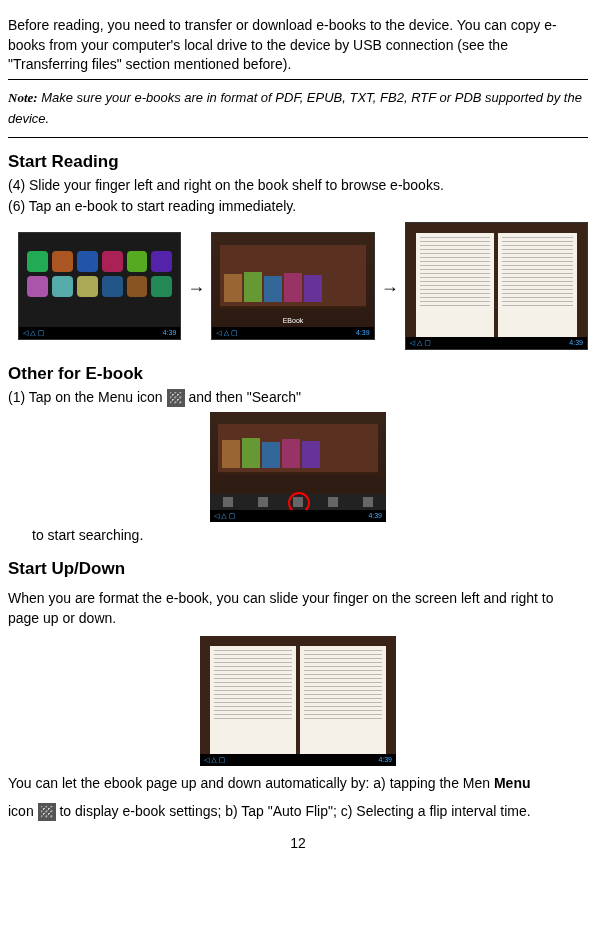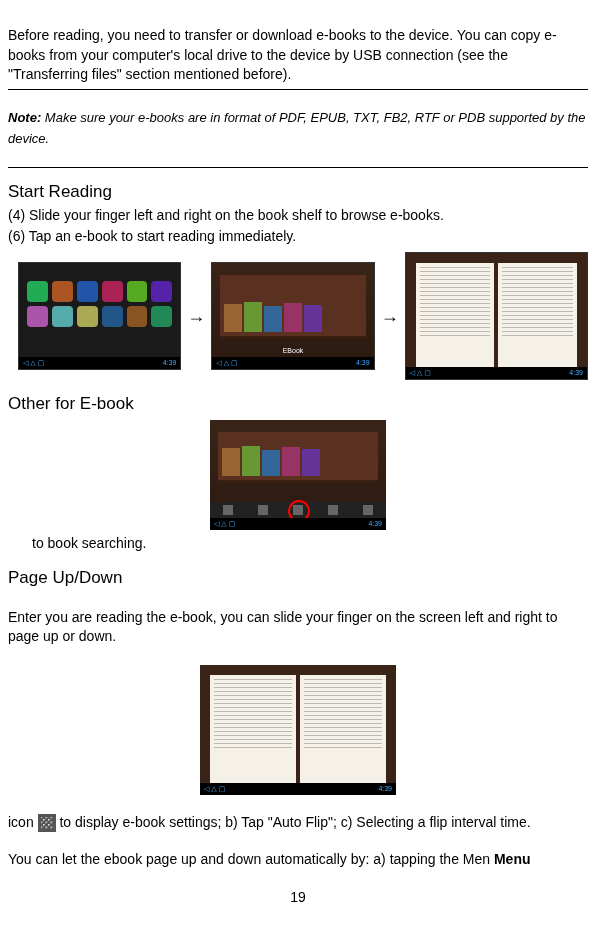--- a/index.html
+++ b/index.html
@@ -9,42 +9,43 @@
     color: #000;
     margin: 0;
     padding: 8px;
     width: 596px;
     box-sizing: border-box;
   }
   .content {
     width: 100%;
   }
   p {
-    margin: 18px 0;
+    margin: 8px 0;
   }
   .intro {
     margin-bottom: 4px;
   }
   hr {
     border: none;
     border-top: 1px solid #000;
     margin: 2px 0;
   }
   .note {
     font-style: italic;
     font-size: 13px;
     line-height: 1.6;
   }
   .note-label {
     font-weight: bold;
     font-style: italic;
+    font-family: Liberation Serif, serif;
   }
   h3 {
     font-size: 17px;
-    font-weight: normal;
+    font-weight: bold;
     margin: 12px 0 2px 0;
   }
   .step {
     margin: 1px 0;
     padding-left: 0;
   }
   .step-indent {
     margin: 1px 0 1px 24px;
   }
   .img-row {
@@ -300,20 +301,25 @@
           <div class="page-lines"></div>
         </div>
       <div class="status-bar">
           <span>◁ △ ▢</span>
           <span>4:39</span>
         </div>
     </div>
   </div>
 
   <h3>Other for E-book</h3>
+  <p class="step">
+    <span>(1) Tap on the Menu icon </span>
+    <span class="menu-icon-inline"></span>
+    <span> and then "Search"</span>
+  </p>
   <div class="centered-img">
     <div class="screenshot-search">
       <div class="search-shelf">
         <div class="book"></div>
           <div class="book"></div>
           <div class="book"></div>
         <div class="book"></div>
           <div class="book"></div>
       </div>
       <div class="search-toolbar">
@@ -323,42 +329,42 @@
         <div class="tb-item"></div>
           <div class="tb-item"></div>
       </div>
       <div class="red-circle"></div>
       <div class="status-bar">
           <span>◁ △ ▢</span>
           <span>4:39</span>
         </div>
     </div>
   </div>
-  <p class="step-indent">to book searching.</p>
-
-  <h3>Page Up/Down</h3>
-  <p>Enter you are reading the e-book, you can slide your finger on the screen left and right to page up or down.</p>
+  <p class="step-indent">to start searching.</p>
+
+  <h3>Start Up/Down</h3>
+  <p>When you are format the e-book, you can slide your finger on the screen left and right to page up or down.</p>
   <div class="centered-img">
     <div class="screenshot-pageup">
       <div class="page">
           <div class="page-lines"></div>
         </div>
       <div class="page">
           <div class="page-lines"></div>
         </div>
       <div class="status-bar">
           <span>◁ △ ▢</span>
           <span>4:39</span>
         </div>
     </div>
   </div>
+  <p>
+    <span>You can let the ebook page up and down automatically by: a) tapping the Men </span><span class="bold">Menu</span>
+  </p>
   <p>
     <span>icon </span>
     <span class="menu-icon-inline"></span>
     <span> to display e-book settings; b) Tap "Auto Flip"; c) Selecting a flip interval time.</span>
   </p>
-  <p>
-    <span>You can let the ebook page up and down automatically by: a) tapping the Men </span><span class="bold">Menu</span>
-  </p>
-
-
-  <p class="page-num">19</p>
+
+
+  <p class="page-num">12</p>
 </div>
 
 </body></html>

